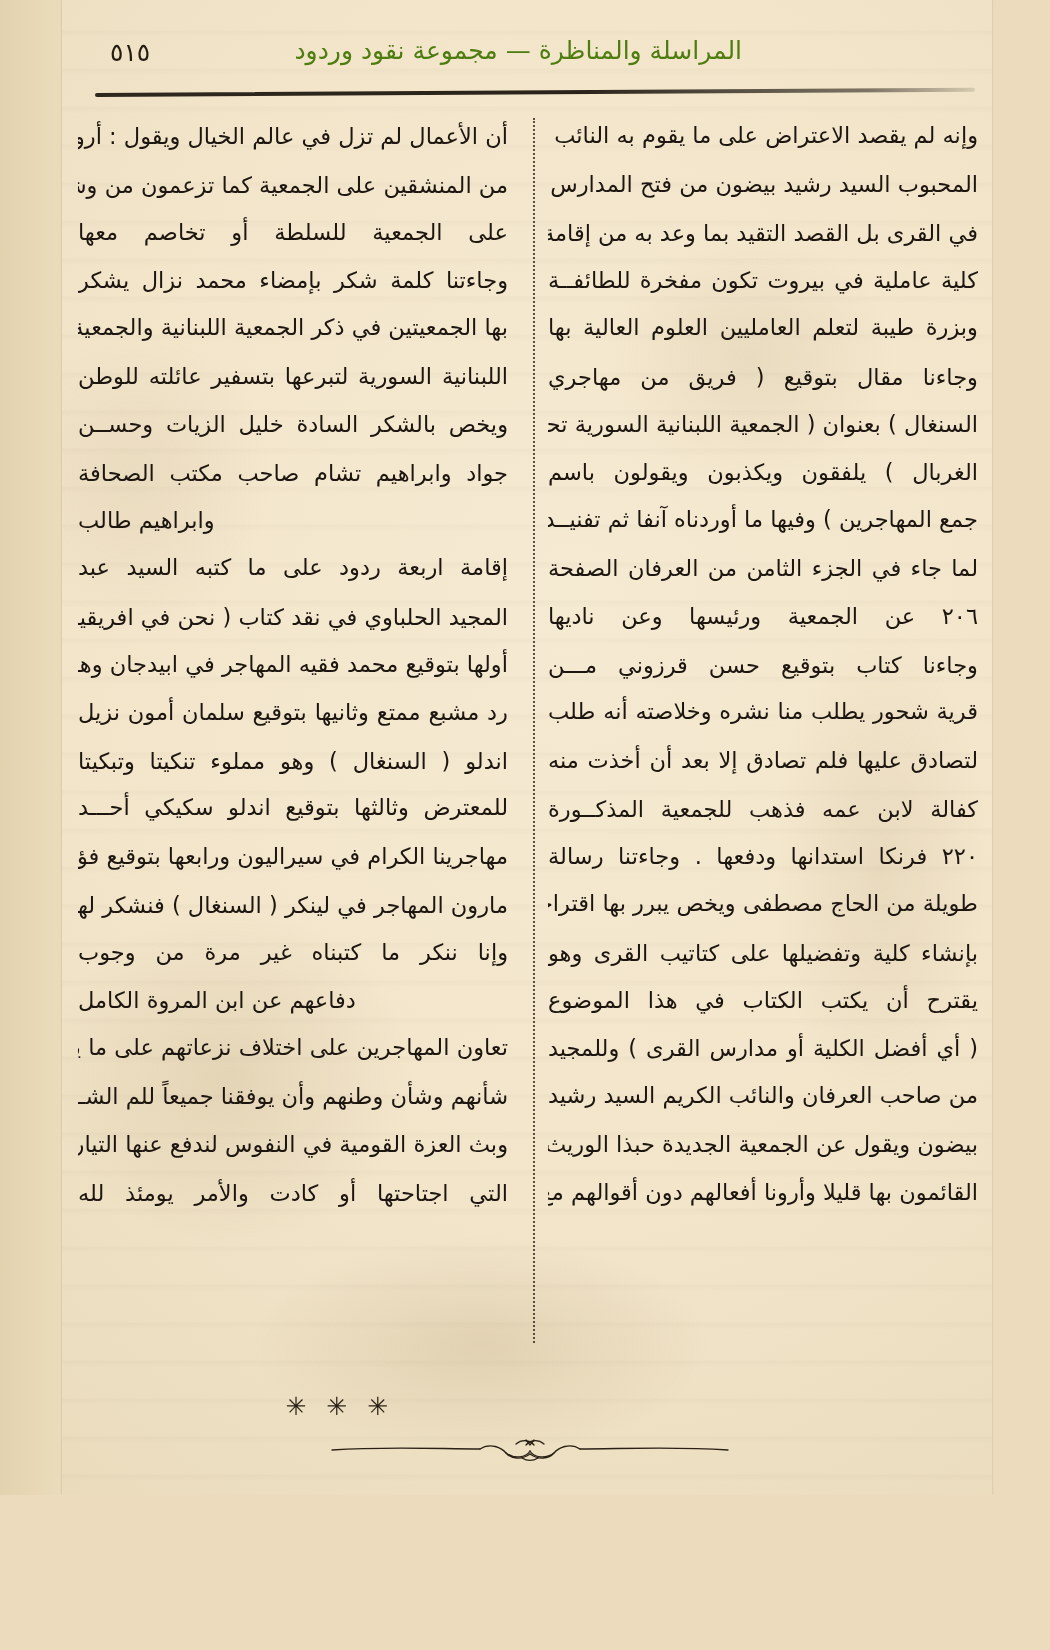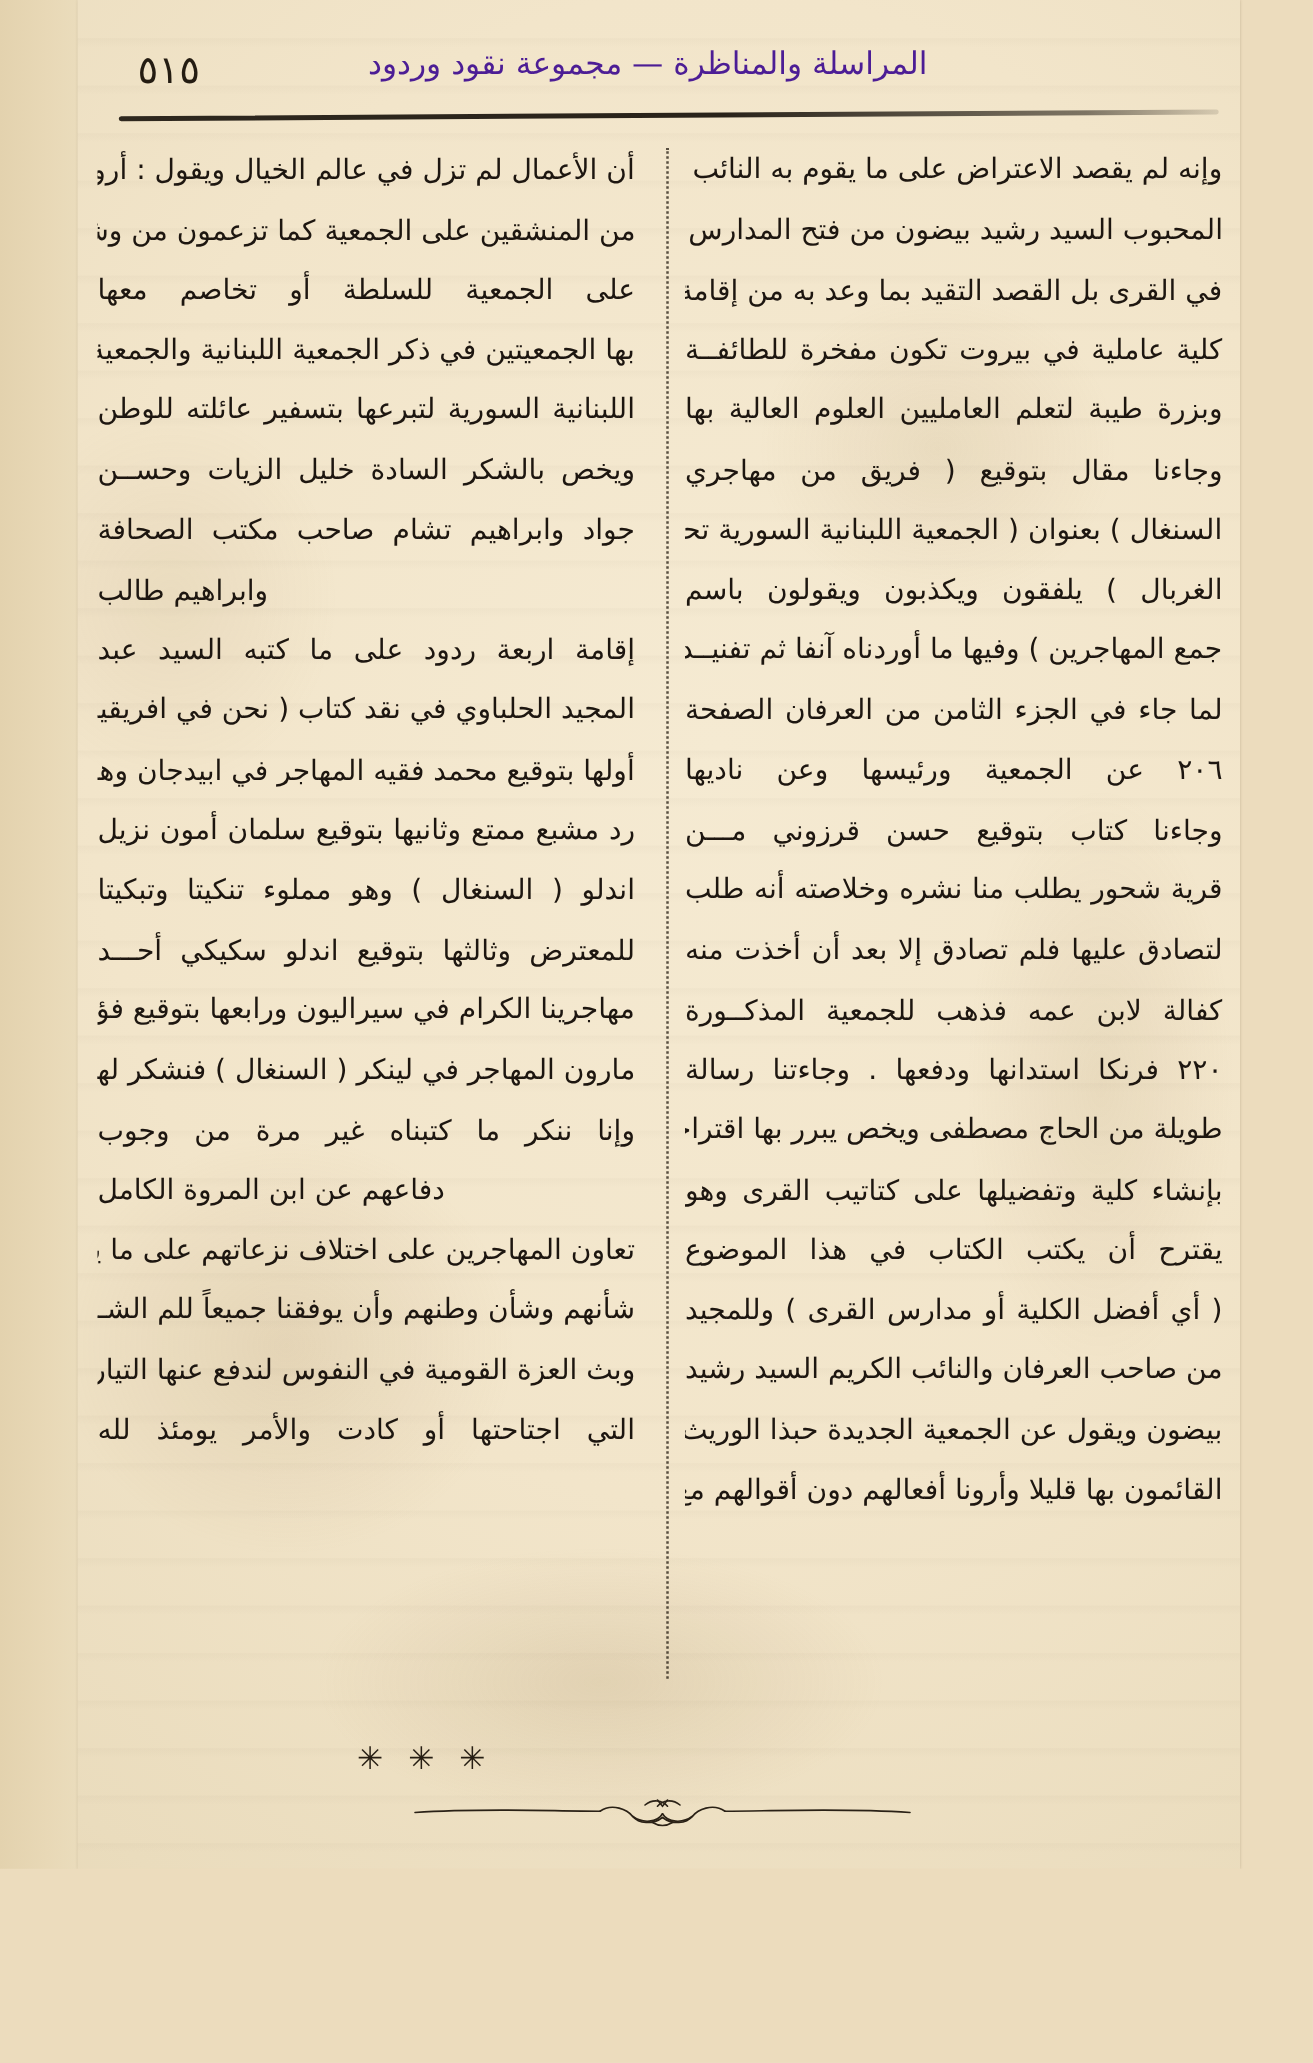--- a/index.html
+++ b/index.html
@@ -72,29 +72,29 @@
     width: 870px;
     height: 46px;
     direction: rtl;
   }
   .header-title {
     position: absolute;
     right: 220px;
     top: 0;
     font-family: "DejaVu Sans", "Liberation Sans", sans-serif;
     font-size: 25px;
-    color: #4c1d95;
+    color: #4d7c0f;
     white-space: nowrap;
     letter-spacing: .5px;
   }
   .page-number {
     position: absolute;
     left: 18px;
     top: 2px;
-    font-size: 31px;
+    font-size: 25px;
     color: #241c12;
     letter-spacing: 2px;
   }
 
   .header-rule {
     position: absolute;
     left: 95px;
     top: 93px;
     width: 880px;
     height: 4px;
@@ -238,20 +238,21 @@
         <div class="ln justify">( أي أفضل الكلية أو مدارس القرى ) وللمجيد</div>
         <div class="ln justify">من صاحب العرفان والنائب الكريم السيد رشيد</div>
         <div class="ln justify">بيضون ويقول عن الجمعية الجديدة حبذا الوريث</div>
         <div class="ln justify">القائمون بها قليلا وأرونا أفعالهم دون أقوالهم مع</div>
       </div>
     <div class="col-divider"></div>
     <div class="col col-left">
         <div class="ln justify">أن الأعمال لم تزل في عالم الخيال ويقول : أروني</div>
         <div class="ln justify">من المنشقين على الجمعية كما تزعمون من وشى</div>
         <div class="ln justify">على الجمعية للسلطة أو تخاصم معها</div>
+        <div class="ln justify">وجاءتنا كلمة شكر بإمضاء محمد نزال يشكر</div>
         <div class="ln justify">بها الجمعيتين في ذكر الجمعية اللبنانية والجمعية</div>
         <div class="ln justify">اللبنانية السورية لتبرعها بتسفير عائلته للوطن</div>
         <div class="ln justify">ويخص بالشكر السادة خليل الزيات وحســن</div>
         <div class="ln justify">جواد وابراهيم تشام صاحب مكتب الصحافة</div>
         <div class="ln center">وابراهيم طالب</div>
         <div class="ln justify">إقامة اربعة ردود على ما كتبه السيد عبد</div>
         <div class="ln justify">المجيد الحلباوي في نقد كتاب ( نحن في افريقية )</div>
         <div class="ln justify">أولها بتوقيع محمد فقيه المهاجر في ابيدجان وهو</div>
         <div class="ln justify">رد مشبع ممتع وثانيها بتوقيع سلمان أمون نزيل</div>
         <div class="ln justify">اندلو ( السنغال ) وهو مملوء تنكيتا وتبكيتا</div>

